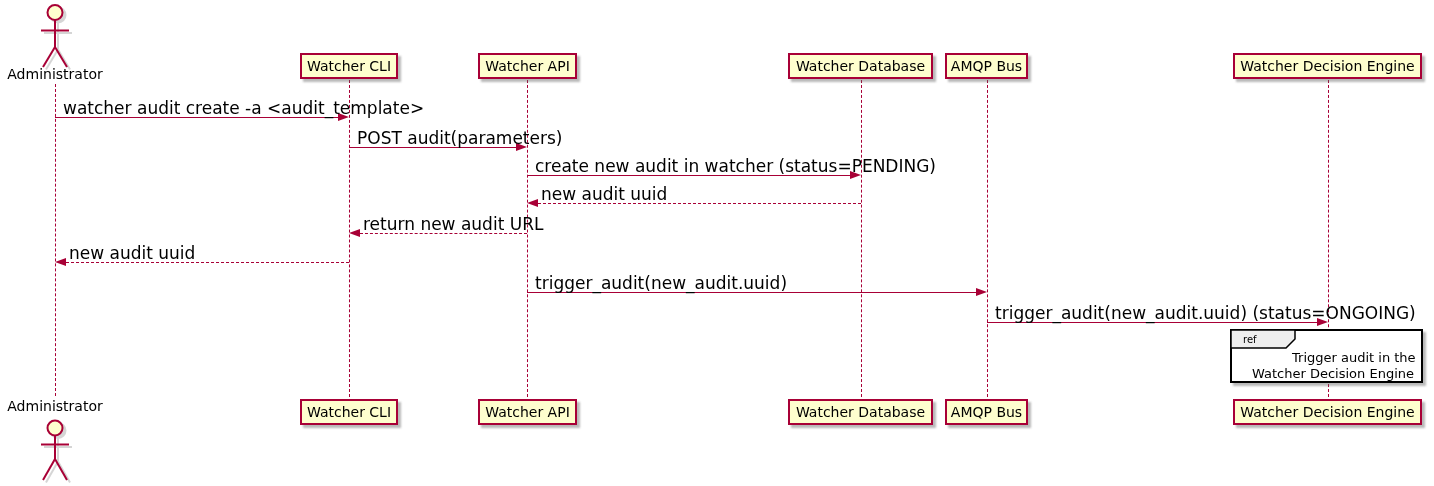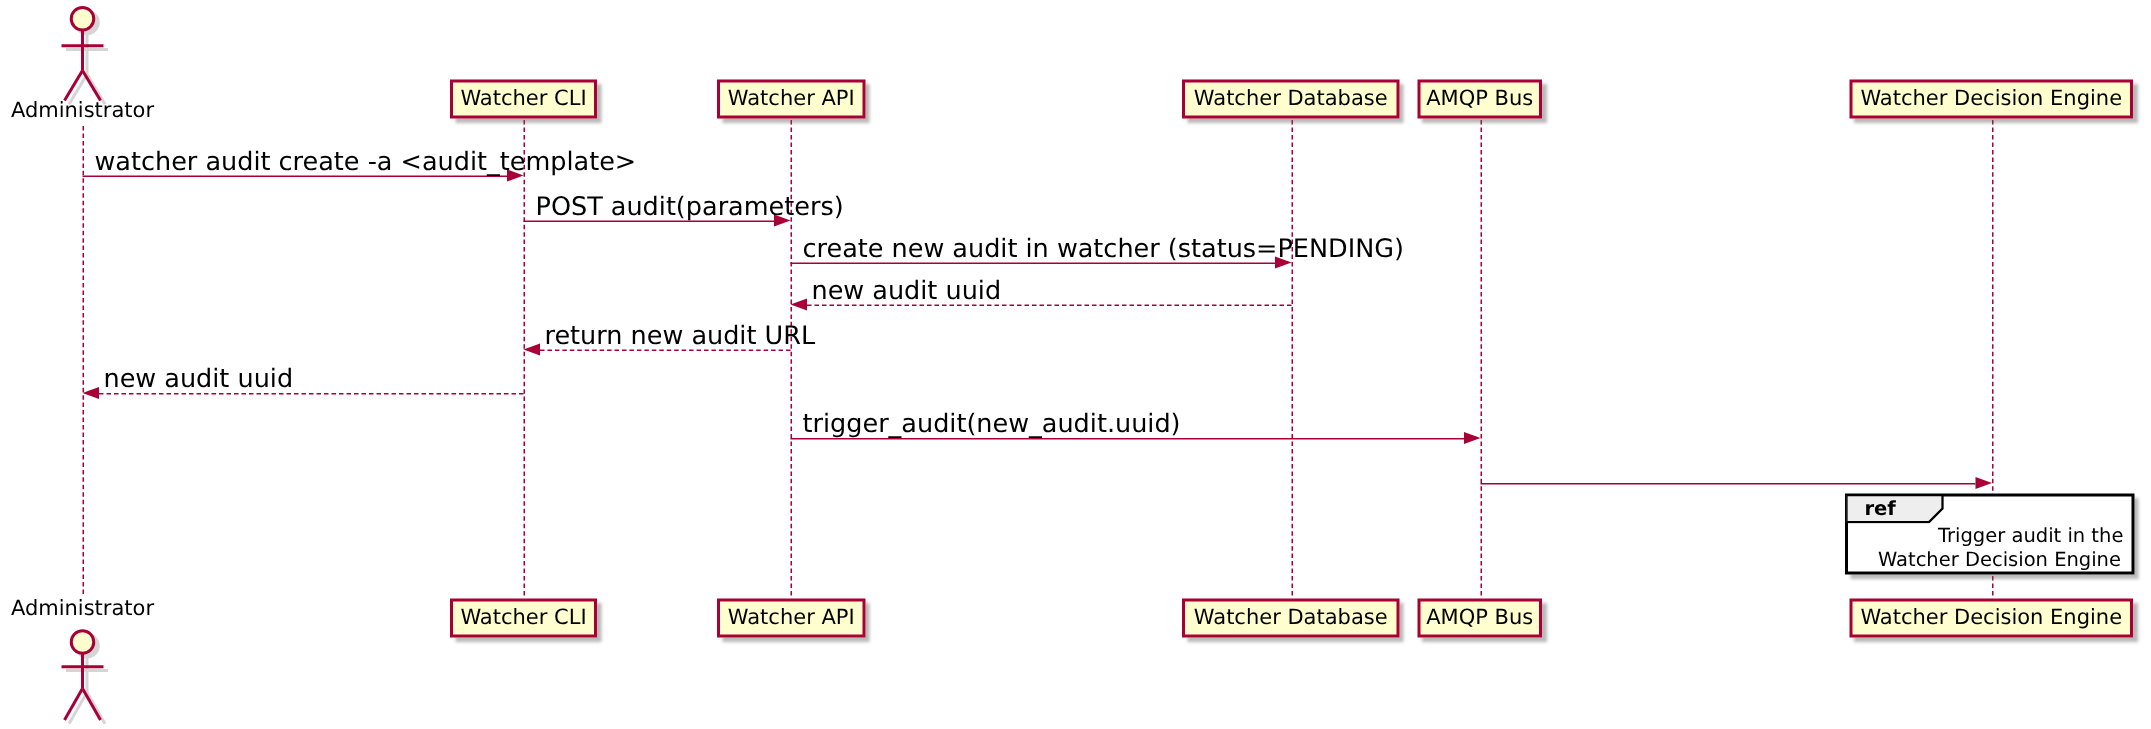--- a/index.html
+++ b/index.html
@@ -34,21 +34,21 @@
   .msg-label{
     position:absolute;font-size:17px;white-space:nowrap;line-height:14px;
   }
   #ref-box{
     position:absolute;left:1230px;top:329px;width:193px;height:54px;
     background:#ffffff;border:2px solid #000;box-sizing:border-box;
     box-shadow:3px 3px 2px rgba(100,100,100,0.45);
   }
   #ref-pentagon{position:absolute;left:-1px;top:-1px;}
   #ref-keyword{
-    position:absolute;left:11px;top:1px;font-size:13px;font-weight:bold;line-height:15px;text-align:center;
+    position:absolute;left:11px;top:1px;font-size:10px;font-weight:normal;line-height:15px;text-align:center;
   }
   .ref-text{
     position:absolute;left:20px;font-size:13px;white-space:nowrap;line-height:15px;
   }
   svg{position:absolute;left:0;top:0;}
 </style>
 </head>
 <body>
 
 <div id="canvas">
@@ -130,20 +130,21 @@
   <div class="msg-line dashed" style="left:66px;top:262px;width:283px;"></div>
   <div class="arrow-l" style="left:55px;top:258px;"></div>
   <div class="msg-label" style="left:69px;top:246px;">new audit uuid</div>
 
   <div class="msg-line" style="left:527px;top:292px;width:449px;"></div>
   <div class="arrow-r" style="left:976px;top:288px;"></div>
   <div class="msg-label" style="left:535px;top:276px;">trigger_audit(new_audit.uuid)</div>
 
   <div class="msg-line" style="left:987px;top:322px;width:330px;"></div>
   <div class="arrow-r" style="left:1317px;top:318px;"></div>
+  <div class="msg-label" style="left:995px;top:306px;">trigger_audit(new_audit.uuid) (status=ONGOING)</div>
 
   <div id="ref-box">
     <svg id="ref-pentagon" width="66" height="19">
       <polygon points="0,0 64,0 64,9 55,18 0,18" fill="#EEEEEE" stroke="#000000" stroke-width="1.5"></polygon>
     </svg>
     <span id="ref-keyword">ref</span>
     <div class="ref-text" style="top:19px;margin-left:40px;">Trigger audit in the</div>
     <div class="ref-text" style="top:35px;">Watcher Decision Engine</div>
   </div>
 

